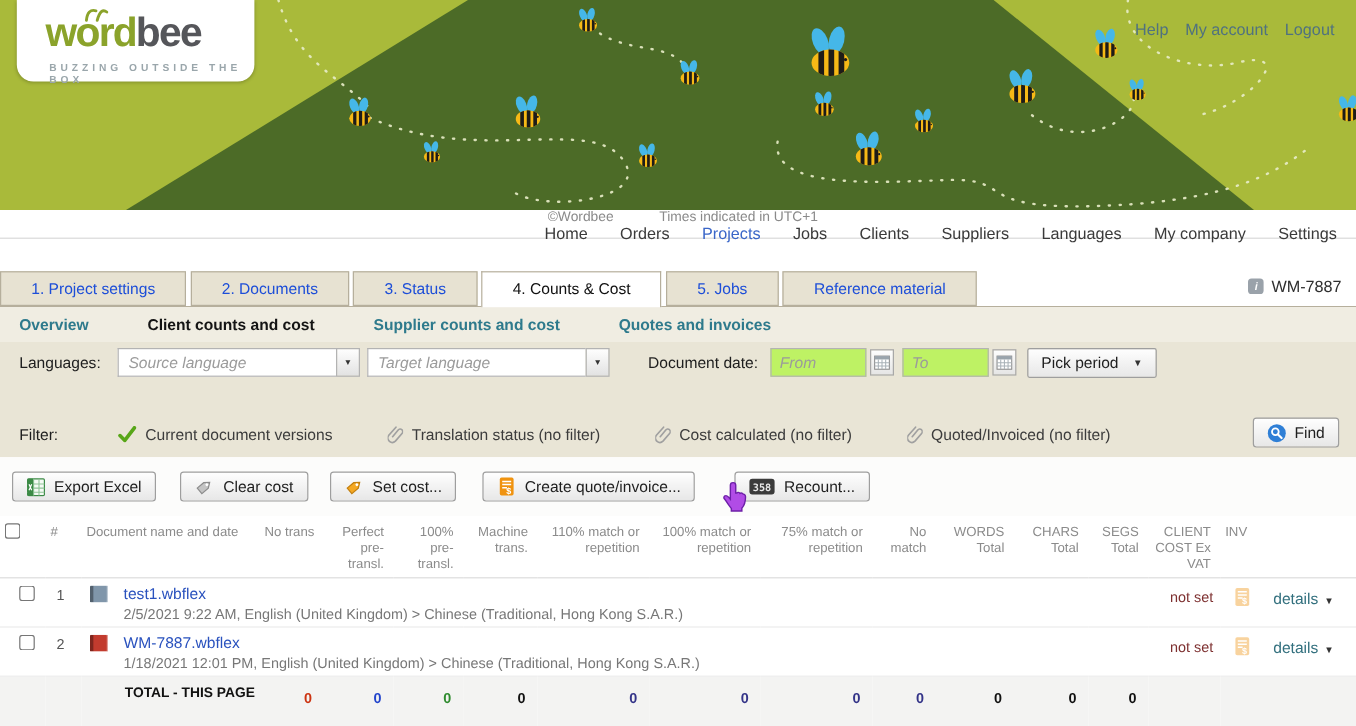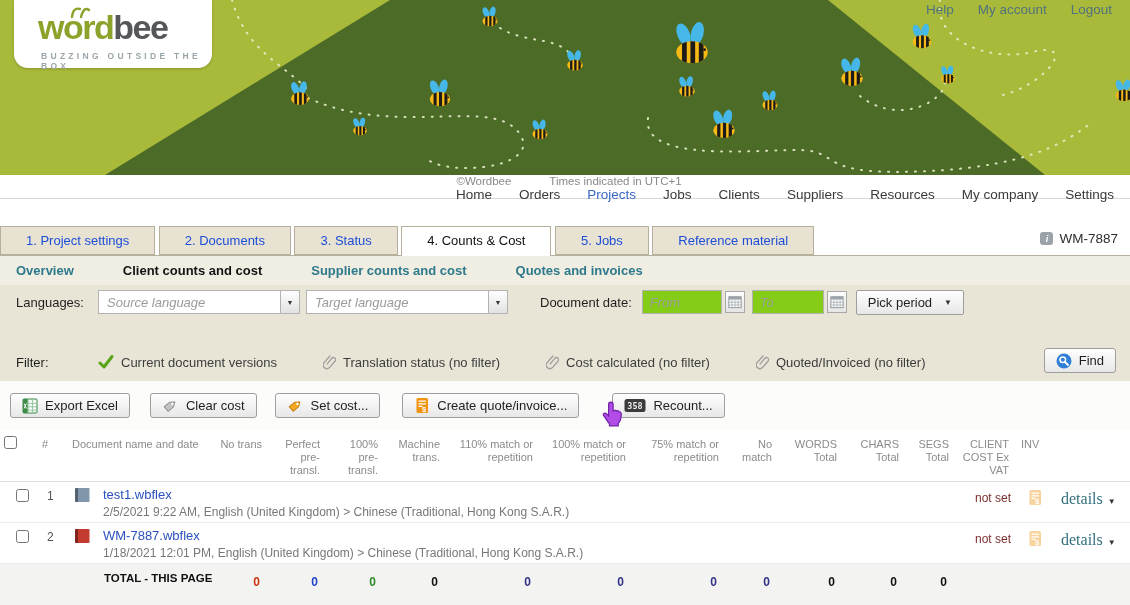--- a/index.html
+++ b/index.html
@@ -9,21 +9,21 @@
   
   .banner { position:absolute; top:0; left:0; width:1130px; height:175px; background:#a9ba3a; }
   .banner-art { position:absolute; top:0; left:0; }
   .logo-box { position:absolute; left:14px; top:0; width:198px; height:68px; background:#fff;
               border-radius:0 0 14px 14px; box-shadow:0 1px 3px rgba(0,0,0,.2); }
   .logo-text { position:absolute; left:24px; top:8px; font-size:34px; font-weight:bold; letter-spacing:-1.5px; }
   .logo-word { color:#8ba32b; } .logo-bee { color:#55565a; }
   .logo-antennae { position:absolute; left:55px; top:3px; }
   .logo-tagline { position:absolute; left:27px; top:51px; font-size:8.5px; font-weight:bold;
                   letter-spacing:3.3px; color:#9aa6ab; }
-  .top-links { position:absolute; right:18px; top:2px; display:flex; gap:24px; }
+  .top-links { position:absolute; right:18px; top:17px; display:flex; gap:14px; }
   .top-links .tlink { color:#50727f; font-size:13.5px; cursor:pointer; }
 
   
   .navbar { position:absolute; top:175px; left:0; width:1130px; height:24px; background:#fff;
             border-bottom:1px solid #d9d9d9; display:flex; align-items:center;flex-direction:column; }
   .nav-left { display:flex; gap:38px; padding-left:8px; font-size:11.5px; color:#8a8a8a; }
   .nav-menu { margin-left:auto; display:flex; gap:27px; padding-right:16px; font-size:13.5px; color:#3a3a3a; }
   .nav-item { cursor:pointer; } .nav-item.active { color:#3a66c8; }
 
   
@@ -45,21 +45,21 @@
 
   
   .filter-panel { position:absolute; top:285px; left:0; width:1130px; height:96px; background:#e9e5d6; }
   .f-row { position:absolute; left:0; width:1130px; height:26px; display:flex; align-items:center; padding-left:16px; }
   .f-label { width:82px; font-size:13px; color:#1e1e1e; }
   .cinput { height:24px; border:1px solid #b3b3b3; border-right:none; background:#fff; padding:0 8px;
             font-size:13px; font-family:"Liberation Sans",sans-serif; color:#444; outline:none; }
   .cinput::placeholder { font-style:italic; color:#9b9b9b; }
   .combo-btn { width:20px; height:24px; border:1px solid #b3b3b3; background:linear-gradient(#fefefe,#e2e2e2);
                font-size:7px; color:#333; display:flex; align-items:center; justify-content:center; cursor:pointer; }
-  .dinput { height:24px; border:1px solid #b3b3b3; background:#84cc16; padding:0 7px; font-size:13px;
+  .dinput { height:24px; border:1px solid #b3b3b3; background:#bef264; padding:0 7px; font-size:13px;
             font-family:"Liberation Sans",sans-serif; color:#444; outline:none; }
   .dinput::placeholder { font-style:italic; color:#9b9b9b; }
   .cal-btn { width:20px; height:22px; margin-left:3px; border:1px solid #a8a8a8; background:linear-gradient(#fdfdfd,#e5e5e5);
              display:flex; align-items:center; justify-content:center; cursor:pointer; }
   .btn { height:25px; border:1px solid #9e9e9e; border-radius:3px; background:linear-gradient(#fefefe,#e7e7e7);
          display:inline-flex; align-items:center; gap:7px; padding:0 11px; font-size:13px; color:#1f1f1f;
          cursor:pointer; white-space:nowrap; }
   .chip { display:flex; align-items:center; gap:7px; font-size:13px; color:#3c3c3c; cursor:pointer; }
   .find-btn { position:absolute; right:14px; top:-1px; }
 
@@ -80,21 +80,21 @@
   .num-cell { font-size:12px; color:#555; padding-top:7px; padding-left:9px; }
   .doc-cell { padding-top:5px; padding-left:7px; overflow:visible; }
   .doc-line1 { display:flex; align-items:center; gap:13px; }
   .doc-icon { width:15px; height:14px; border-radius:1px; border-left:3px solid rgba(0,0,0,.35);
               box-shadow:inset -1px 0 0 rgba(255,255,255,.5); }
   .doc-name { font-size:13px; color:#2a52be; text-decoration:none; cursor:pointer; white-space:nowrap; }
   .doc-date { margin-left:28px; margin-top:3px; font-size:12px; color:#777; white-space:nowrap; width:640px; }
   .cost-cell { text-align:right; font-size:12px; color:#7d2f2f; padding:9px 6px 0 0; }
   .inv-cell { padding:7px 0 0 10px; opacity:.4; }
   .details-cell { padding:8px 0 0 6px; white-space:nowrap; }
-  .details-link { font-size:16px; color:#33707e; cursor:pointer;font-family:Liberation Serif, serif; }
+  .details-link { font-size:13px; color:#33707e; cursor:pointer; }
   .caret { font-size:8px; color:#333; margin-left:5px; }
   tr.total-row { background:#f3f3f2; border-top:1px solid #b5b5b5; height:43px; }
   .total-label { font-size:11.5px; font-weight:bold; color:#111; padding:7px 0 0 36px; line-height:14px; }
   .tval { text-align:right; font-size:12px; font-weight:bold; padding:11px 10px 0 0; }
   input[type=checkbox] { width:13px; height:13px; cursor:pointer; }
 
   .cursor-overlay { position:absolute; left:601px; top:401px; z-index:50; pointer-events:none; }
 </style>
 </head>
 <body>
@@ -164,21 +164,21 @@
       <span>©Wordbee</span>
       <span>Times indicated in UTC+1</span>
     </div>
     <div class="nav-menu">
       <span class="nav-item">Home</span>
       <span class="nav-item">Orders</span>
       <span class="nav-item active">Projects</span>
       <span class="nav-item">Jobs</span>
       <span class="nav-item">Clients</span>
       <span class="nav-item">Suppliers</span>
-      <span class="nav-item">Resources</span>
+      <span class="nav-item">Languages</span>
       <span class="nav-item">My company</span>
       <span class="nav-item">Settings</span>
     </div>
   </div>
 
   <div class="tabline"></div>
   <div class="tabs-row">
     <div class="tab">1. Project settings</div>
     <div class="tab">2. Documents</div>
     <div class="tab">3. Status</div>

